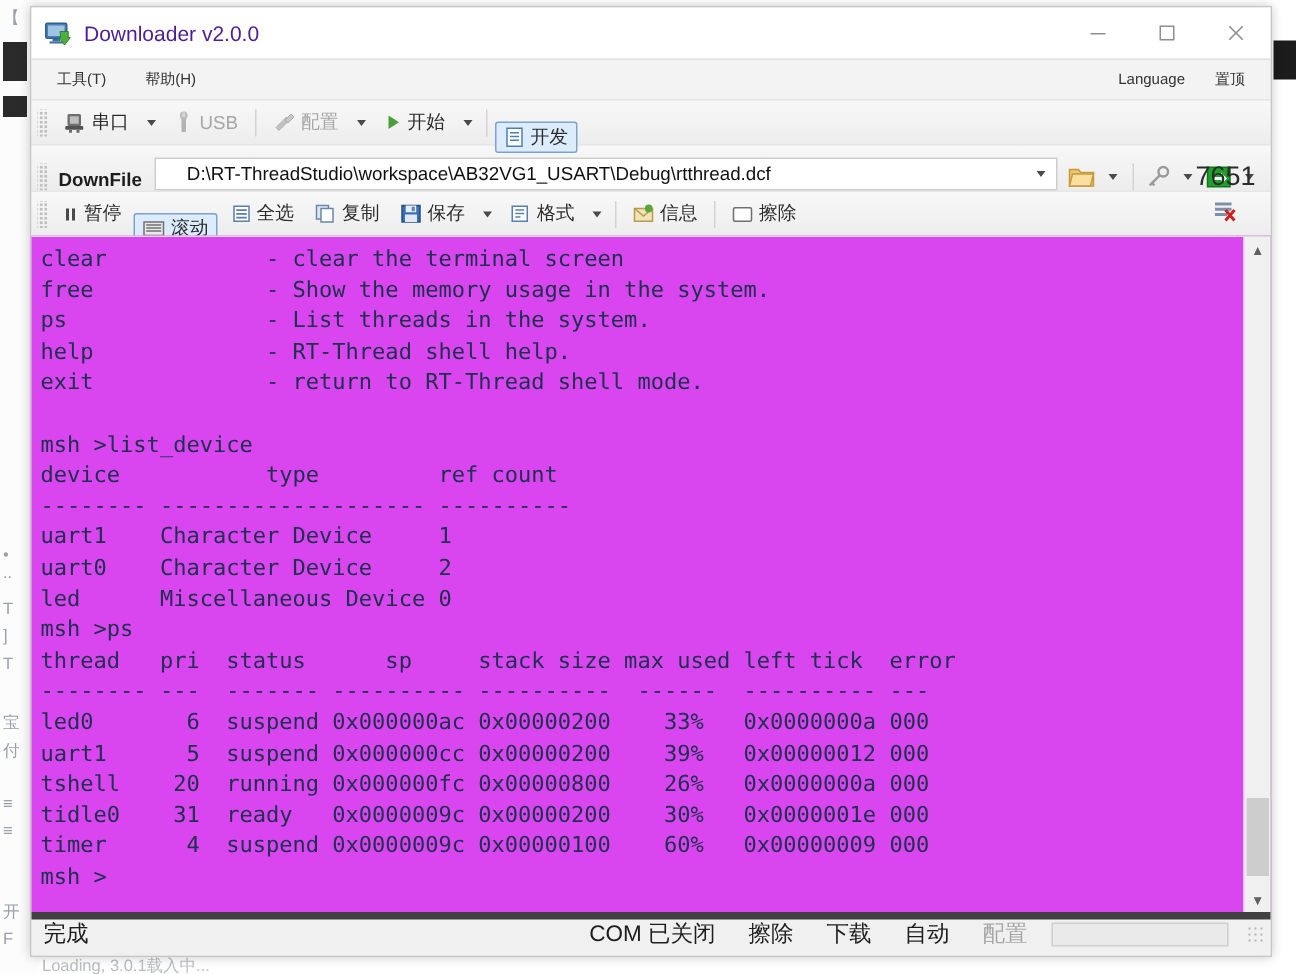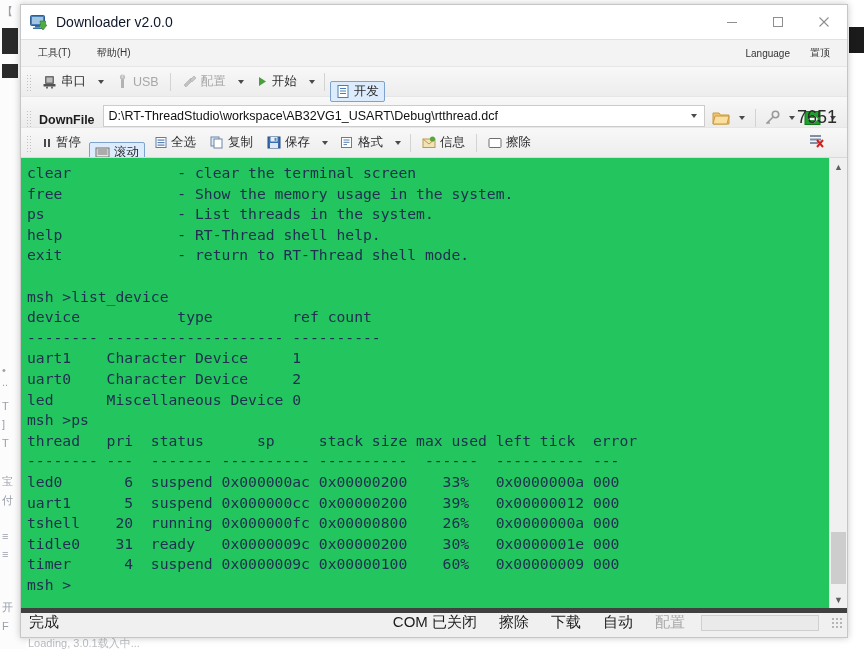--- a/index.html
+++ b/index.html
@@ -93,21 +93,21 @@
     position: relative;
   }
   .title-icon {
     margin-left: 9px;
     width: 17px; height: 17px;
     position: relative;
   }
   .title-text {
     margin-left: 9px;
     font-size: 14px;
-    color: #0f172a;
+    color: #4c1d95;
     font-family: "Liberation Sans", sans-serif;
   }
   .wincontrols {
     position: absolute;
     right: 0; top: 0;
     height: 34px;
     display: flex;
   }
   .winbtn {
     width: 46px; height: 34px;
@@ -225,20 +225,21 @@
   }
   .path-combo {
     flex: 1;
     height: 22px;
     background: #ffffff;
     border: 1px solid #cccccc;
     display: flex;
     align-items: center;
     box-sizing: border-box;
     min-width: 0;
+    padding-left: 16px;
   }
   .path-value {
     flex: 1;
     font-size: 12.5px;
     color: #101010;
     padding-left: 5px;
     white-space: nowrap;
     overflow: hidden;
     text-overflow: ellipsis;
   }
@@ -247,21 +248,21 @@
     display: flex;
     align-items: center;
     padding: 0 6px 0 4px;
     gap: 1px;
   }
 
   
   .terminal-wrap {
     flex: 1 1 auto;
     display: flex;
-    background: #22c55e;
+    background: #d946ef;
     border-top: 1px solid #d9d9d9;
     min-height: 0;
     position: relative;
   }
   .terminal {
     flex: 1 1 auto;
     overflow: hidden;
     padding: 5px 0 0 6px;
     font-family: "DejaVu Sans Mono", monospace;
     font-size: 14.7px;

